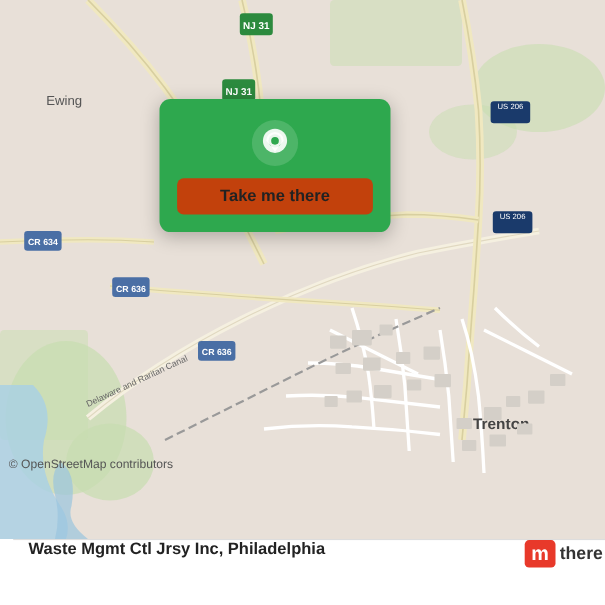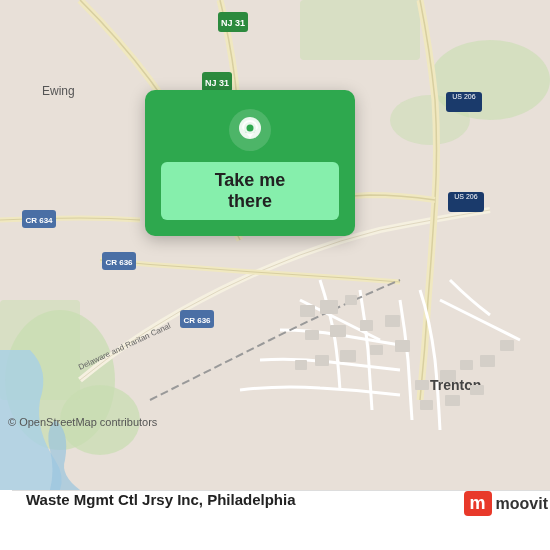--- a/index.html
+++ b/index.html
@@ -42,26 +42,26 @@
       box-shadow: 0 4px 16px rgba(0,0,0,0.25);
     }
 
     #pin-icon {
       width: 44px;
       height: 44px;
       margin-bottom: 10px;
     }
 
     #take-me-there-btn {
-      background: #86efac;
+      background: #c2410c;
       color: #222;
       border: none;
       border-radius: 6px;
       padding: 8px 36px;
-      font-size: 18px;
+      font-size: 15px;
       font-weight: 600;
       cursor: pointer;
       width: 100%;
       text-align: center;
     }
 
     #bottom-bar {
       width: 550px;
       height: 60px;
       background: white;
@@ -225,15 +225,15 @@
       <circle cx="22" cy="20" r="3.5" fill="#2ea84e"></circle>
     </svg>
     <button id="take-me-there-btn">Take me there</button>
   </div>
 </div>
 
 <div id="bottom-bar">
   <span id="business-name">Waste Mgmt Ctl Jrsy Inc, Philadelphia</span>
   <div id="moovit-logo">
     <span id="moovit-m">m</span>
-    <span id="moovit-text">moovit</span>
+    <span id="moovit-text">there</span>
   </div>
 </div>
 
 </body></html>

